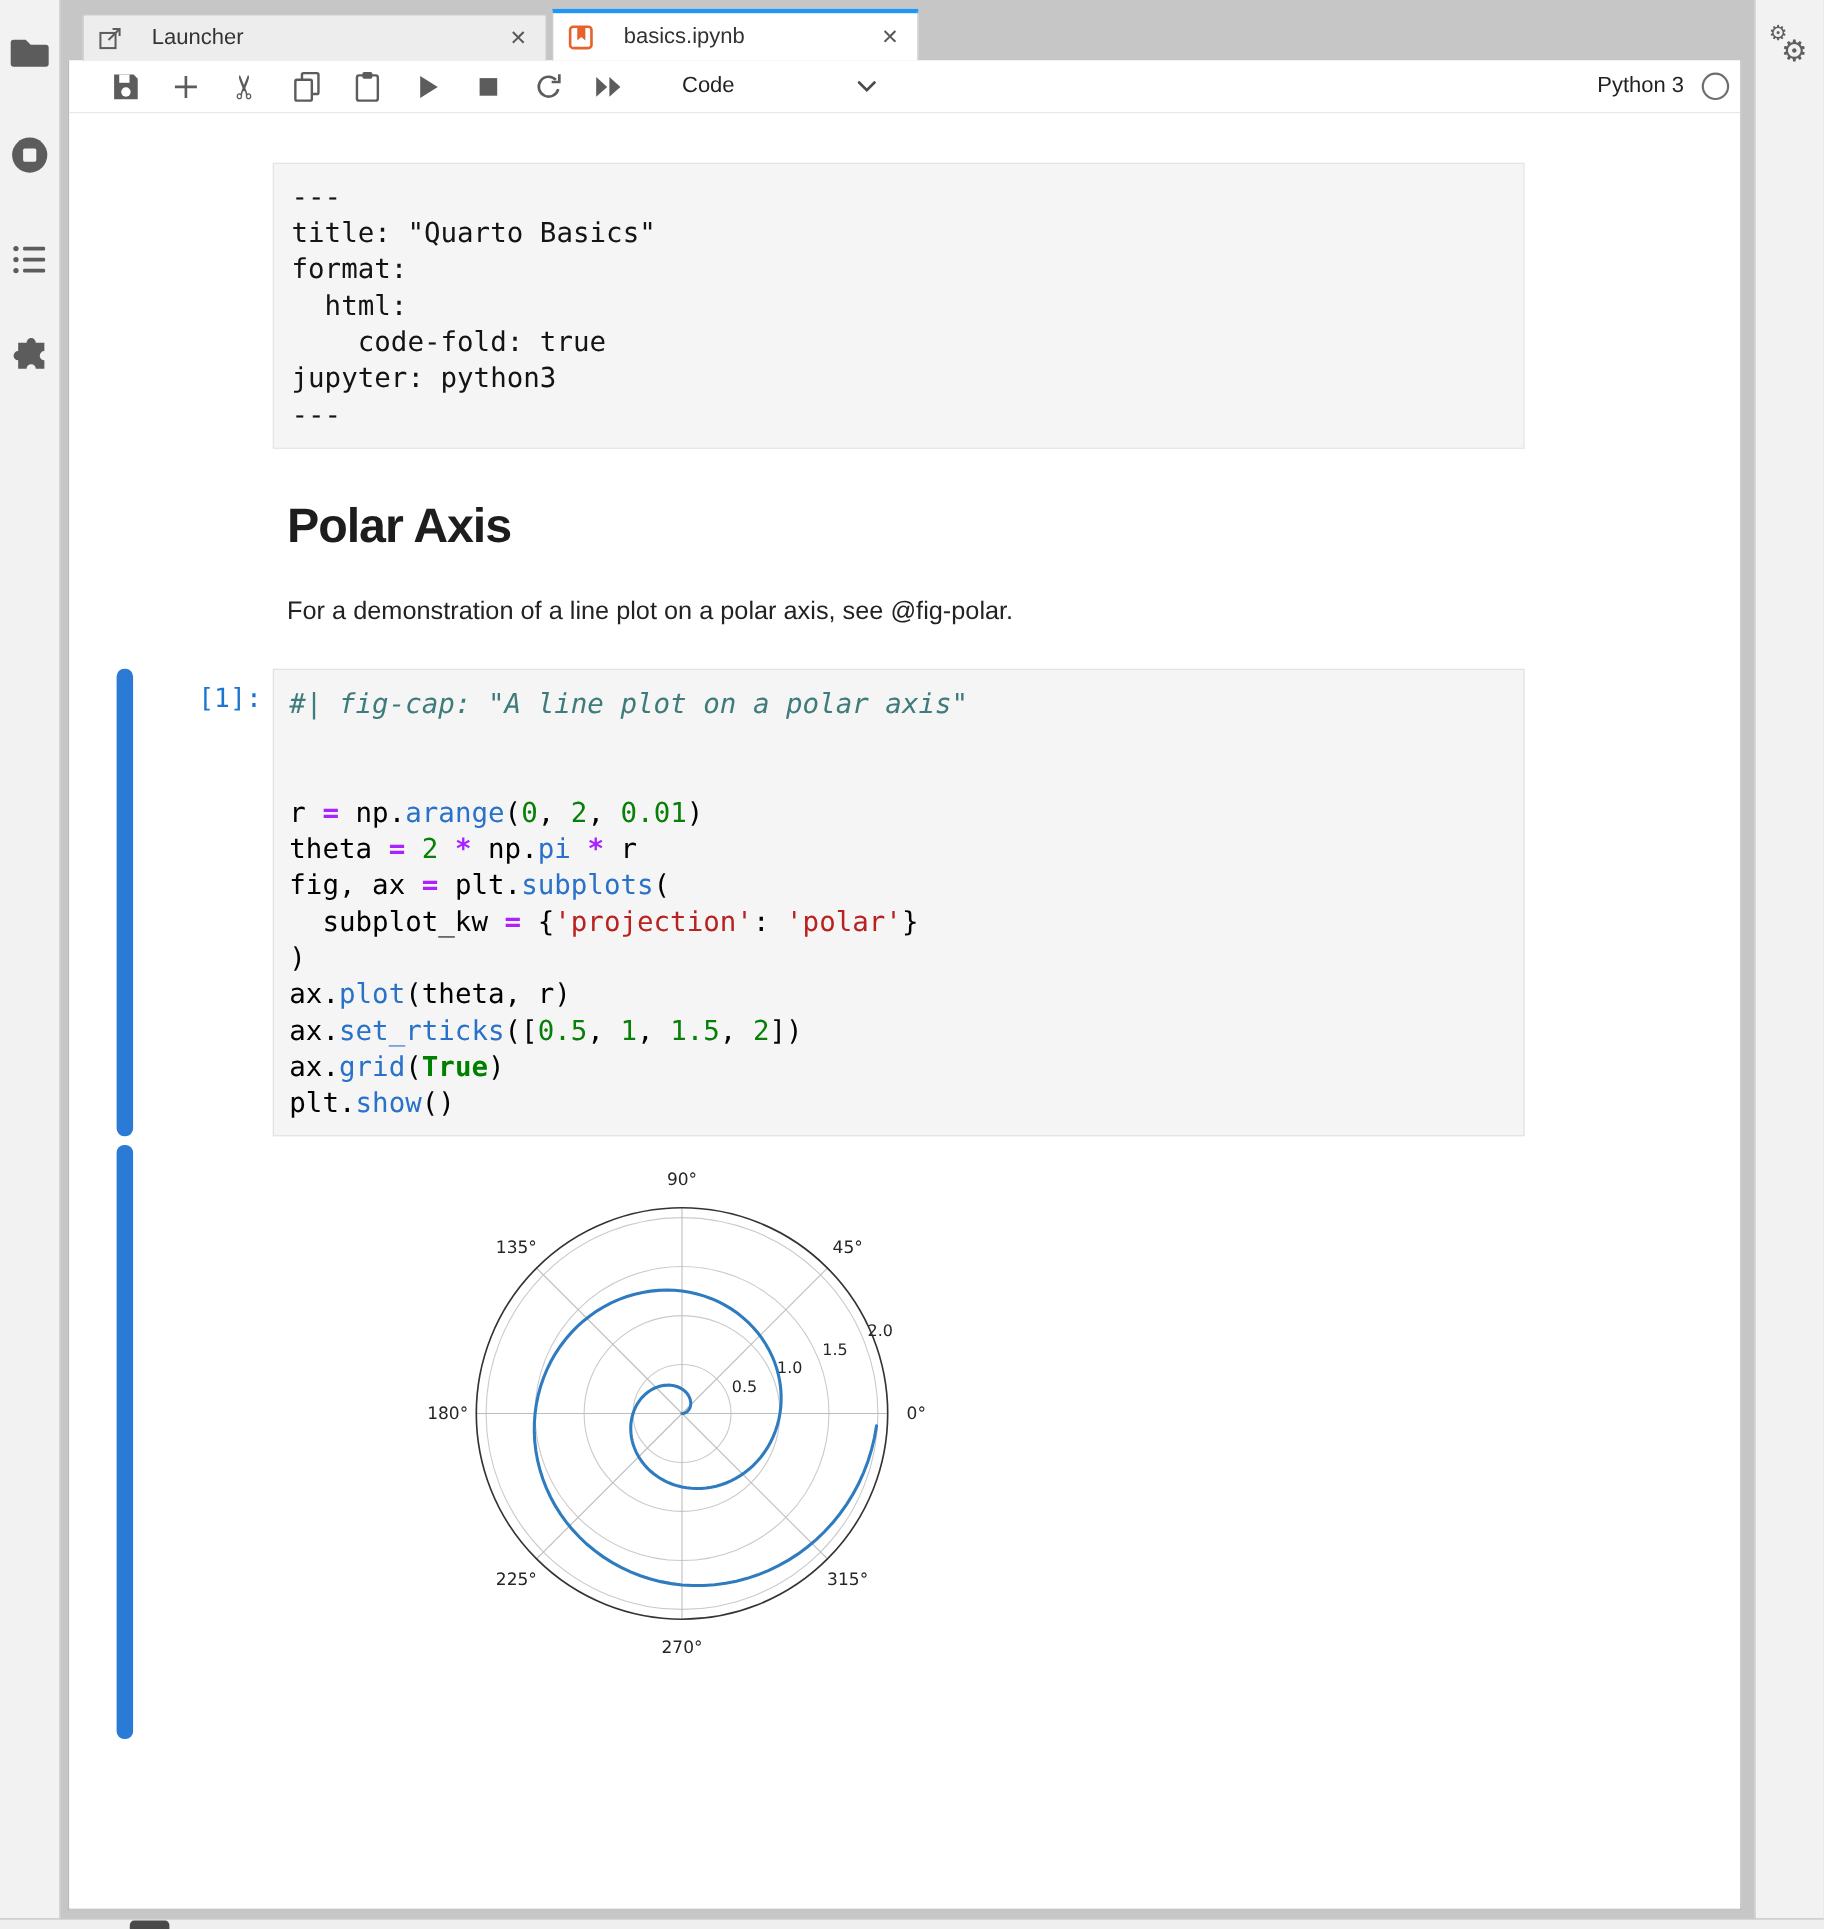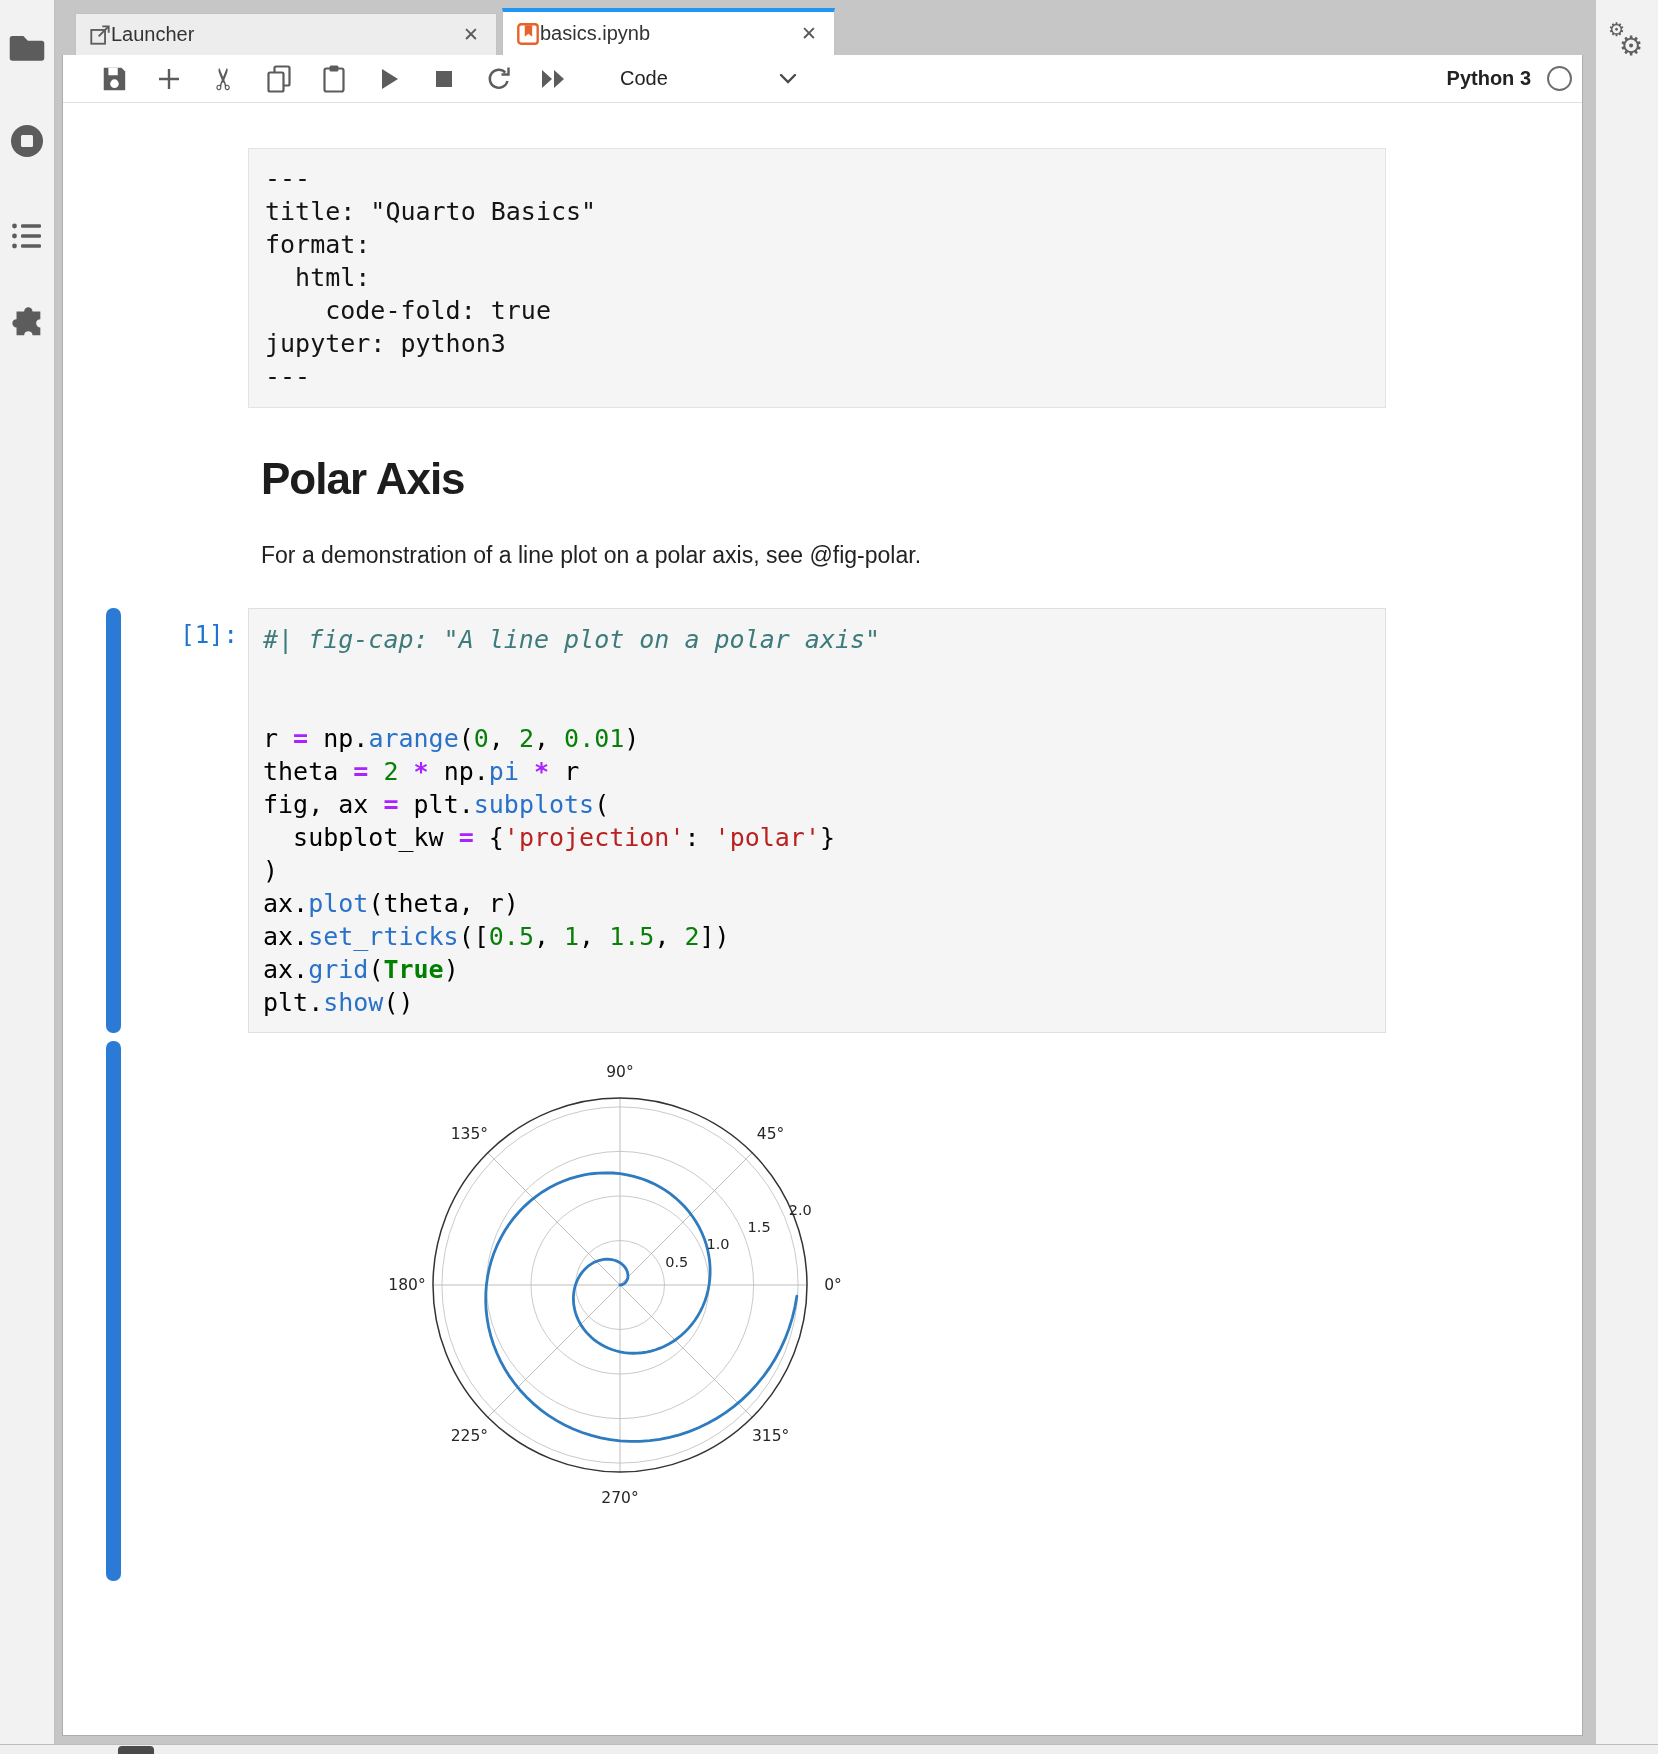--- a/index.html
+++ b/index.html
@@ -32,37 +32,37 @@
   }
   .tab-launcher {
     left:13px; width:422px; top:5px;
     background:#ededed; border:1px solid #c2c2c2; border-bottom:none;
   }
   .tab-active {
     left:440px; width:333px; top:0;
     background:#ffffff; border:1px solid #c2c2c2; border-bottom:none;
     border-top:4px solid #2196f3;
   }
-  .tab-label { font-size:20px; color:#333; margin-left:0; white-space:nowrap; }
+  .tab-label { font-size:20px; color:#333; margin-left:27px; white-space:nowrap; }
   .tab-close { margin-left:auto; font-size:19px; color:#595959; padding:2px 4px; cursor:pointer; }
   .win-body {
     height:1681px; background:#ffffff;
     border:1px solid #adadad; border-top:none;
     display:flex; flex-direction:column;
   }
   
   .toolbar {
     height:48px; flex:0 0 48px; display:flex; align-items:center;
     background:#fff; border-bottom:1px solid #e0e0e0; padding:0 10px 0 36px;
   }
   .tbtn { width:30px; margin-right:25px; display:flex; justify-content:center; align-items:center; cursor:pointer; color:#5c5c5c; }
   .celltype { display:flex; align-items:center; margin-left:26px; cursor:pointer;gap:36px; }
   .celltype-label { font-size:20px; color:#222; }
   .celltype .chev { margin-left:74px; display:flex; }
-  .kernel { margin-left:auto; display:flex; align-items:center; cursor:pointer;font-weight:bold; }
+  .kernel { margin-left:auto; display:flex; align-items:center; cursor:pointer; }
   .kernel-label { font-size:20px; color:#222; margin-right:16px; }
   .kernel-circle { width:25px; height:25px; border:2px solid #6e6e6e; border-radius:50%; }
   
   .content { flex:1; overflow:hidden; padding-top:45px; background:#fff; }
   .yaml-cell {
     margin-left:185px; width:1138px;
     background:#f5f5f5; border:1px solid #e3e3e3; padding:13px 16px 14px 16px;
     cursor:text;
   }
   pre.mono {

